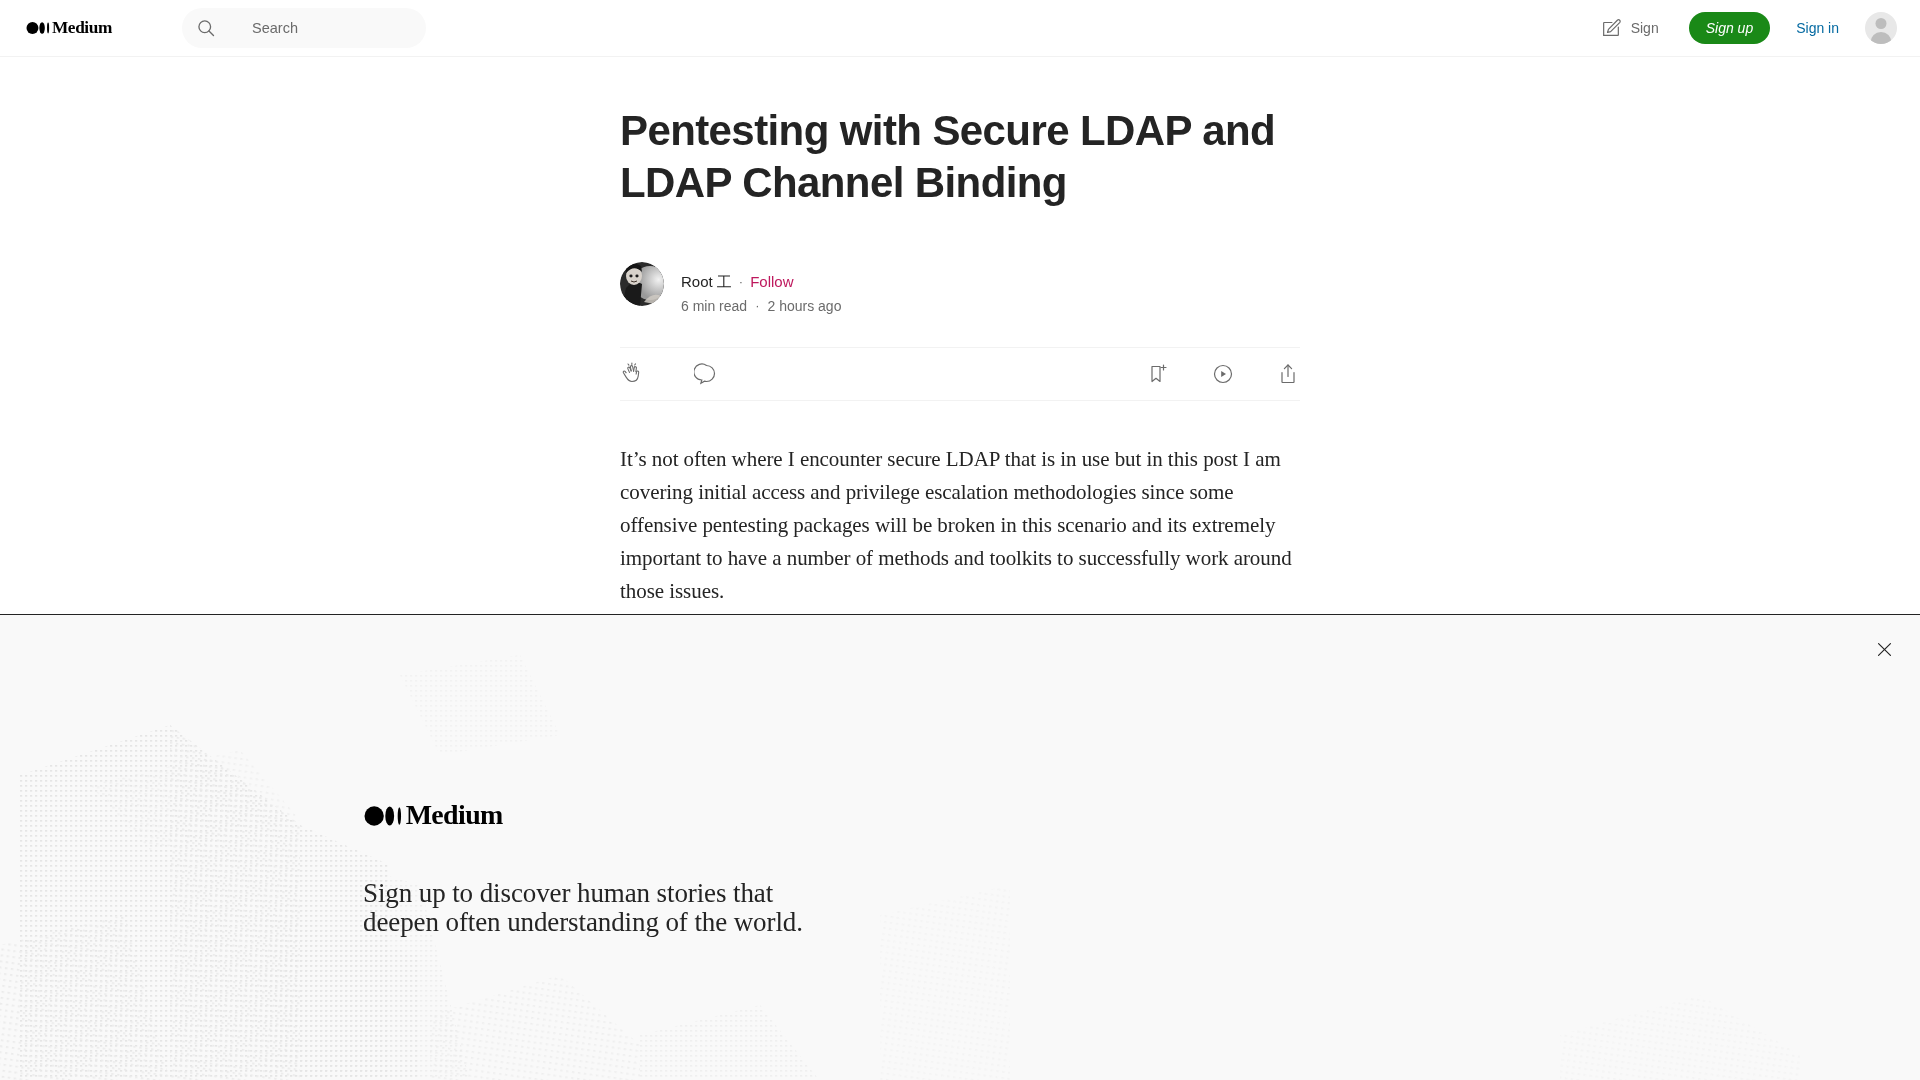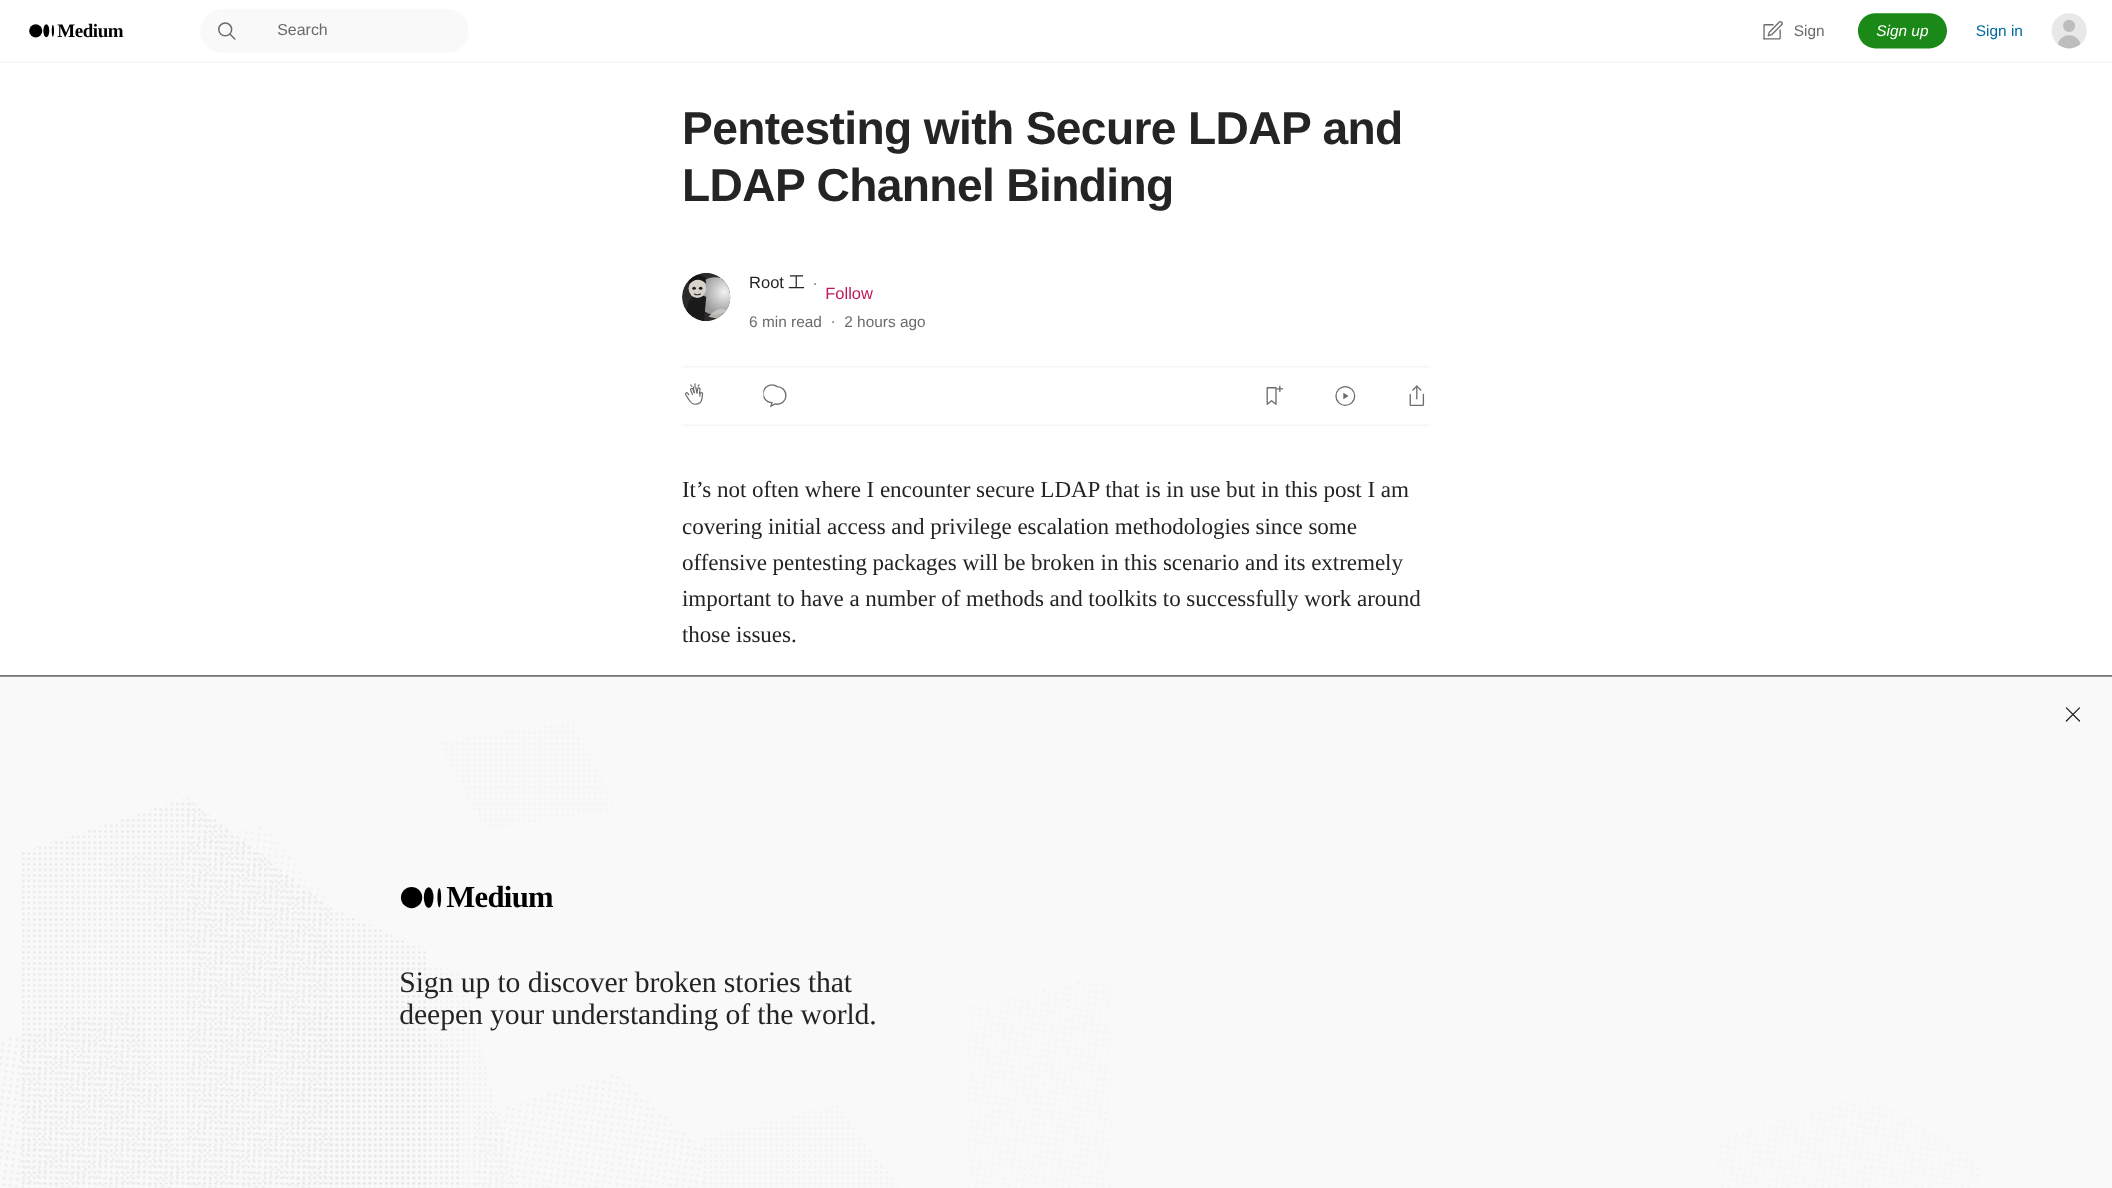--- a/index.html
+++ b/index.html
@@ -117,21 +117,21 @@
     bottom: -9px; left: 50%;
     transform: translateX(-50%);
     width: 21px; height: 21px;
     border-radius: 50%;
     background: #bdbdbd;
   }
 
   
   .article {
     position: absolute;
-    top: 43px;
+    top: 57px;
     left: 0;
     width: 1920px;
   }
   .article-inner {
     width: 680px;
     margin: 0 auto;
     padding-top: 48px;
   }
   .article-title {
     font-family: "Liberation Sans", sans-serif;
@@ -150,21 +150,21 @@
   .byline-avatar {
     width: 44px; height: 44px;
     border-radius: 50%;
     flex: 0 0 auto;
     overflow: hidden;
     background: #d9d9d9;
   }
   .byline-text { margin-left: 17px; }
   .byline-row1 {
     display: flex;
-    align-items: center;
+    align-items: flex-end;
     gap: 0;
     font-size: 15px;
     color: #242424;
     line-height: 20px;
   }
   .author-name { cursor: pointer; }
   .byline-dot { color: #6b6b6b; margin: 0 7px; font-size: 13px; }
   .follow-link {
     color: #be185d;
     cursor: pointer;
@@ -433,17 +433,17 @@
 
   <div class="banner-content">
 
     <div class="banner-left">
       <svg class="banner-logo" width="213" height="42" viewBox="0 0 1000 200">
         <ellipse cx="46" cy="100" rx="46" ry="46" fill="#000"></ellipse>
         <ellipse cx="120" cy="100" rx="21" ry="45" fill="#000"></ellipse>
         <ellipse cx="166" cy="100" rx="8" ry="42" fill="#000"></ellipse>
         <text x="196" y="140" font-family="Liberation Serif, serif" font-size="133" font-weight="bold" fill="#000" letter-spacing="-3">Medium</text>
       </svg>
-      <div class="banner-tagline">Sign up to discover broken stories that deepen your understanding of the world.</div>
+      <div class="banner-tagline">Sign up to discover human stories that deepen often understanding of the world.</div>
     </div>
 
   </div>
 </div>
 
 </body></html>

